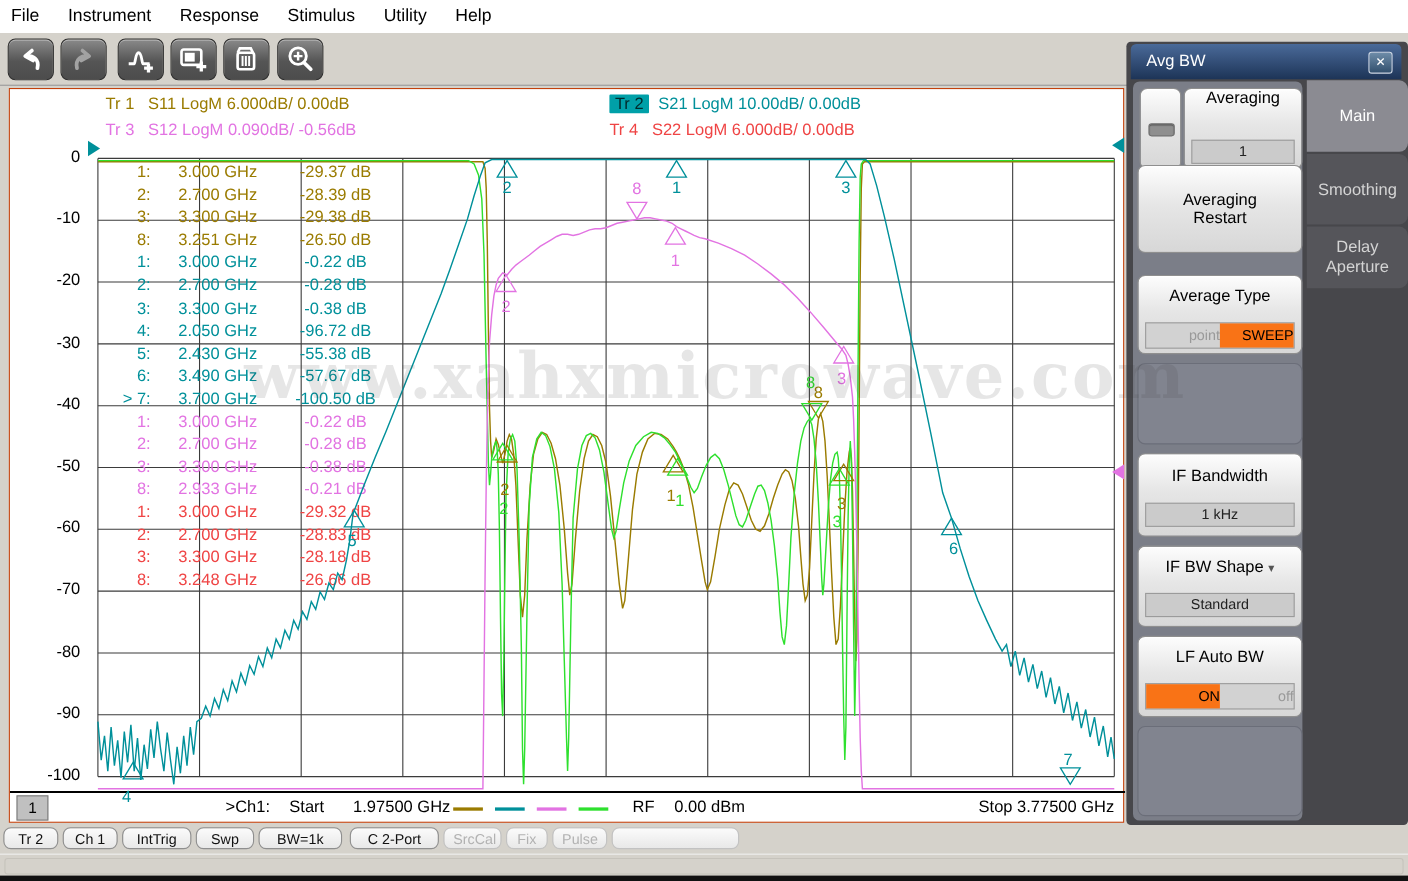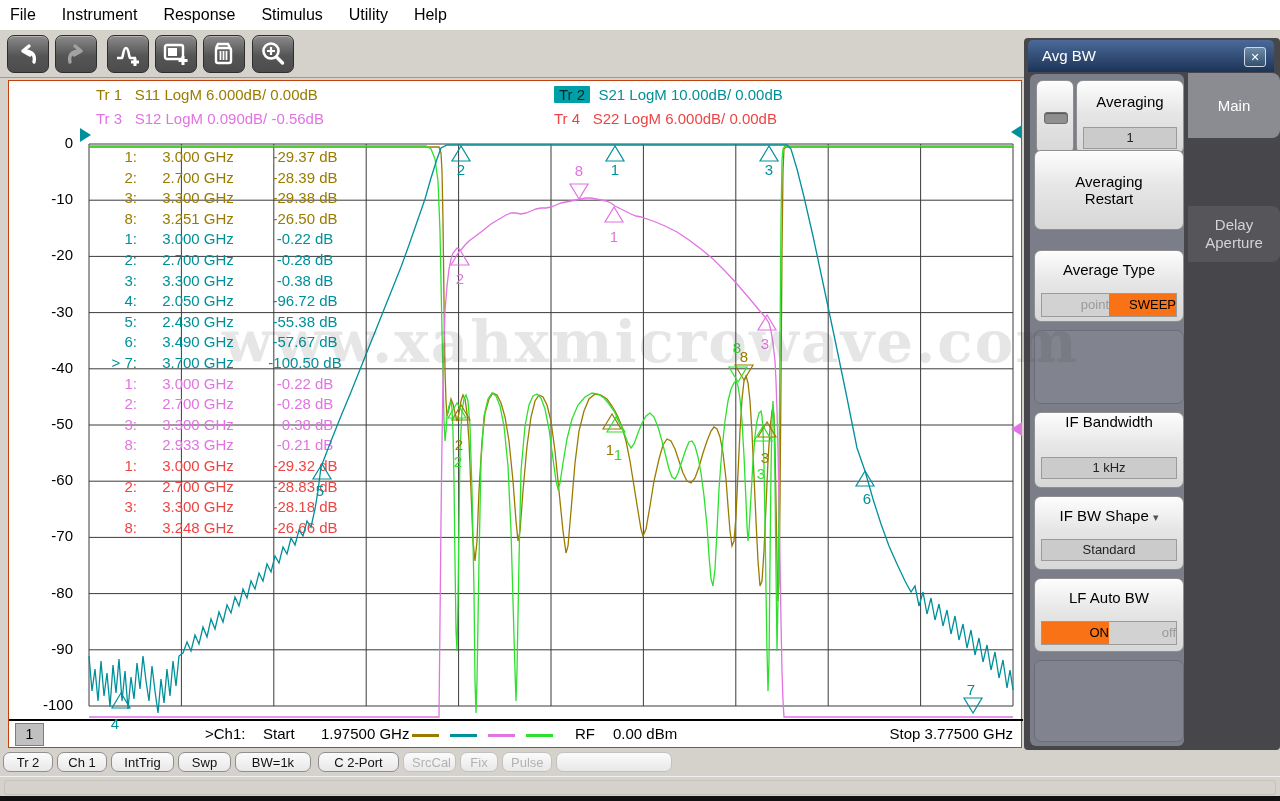--- a/index.html
+++ b/index.html
@@ -307,40 +307,40 @@
   <div id="sb-title">
     <span>Avg BW</span>
     <div id="sb-close">✕</div>
   </div>
   <div id="sb-col"></div>
 
   <div class="sb-btn" style="left:12px;top:42px;width:36px;height:72px">
     <div class="pill"></div>
   </div>
   <div class="sb-btn" style="left:52px;top:42px;width:106px;height:72px">
-    <div style="margin-top:12px">Averaging</div>
+    <div style="">Averaging</div>
     <div class="inset" style="top:46px">1</div>
   </div>
 
   <div class="sb-btn" style="left:10px;top:112px;width:148px;height:78px;display:flex;align-items:center;justify-content:center">
     <div style="width:90px">Averaging Restart</div>
   </div>
 
   <div class="sb-btn" style="left:10px;top:212px;width:148px;height:70px">
     <div style="margin-top:10px">Average Type</div>
     <div class="seg" style="top:42px">
       <div>point</div>
       <div class="on">SWEEP</div>
     </div>
   </div>
 
   <div class="sb-dis" style="left:10px;top:292px;width:148px;height:72px"></div>
 
   <div class="sb-btn" style="left:10px;top:374px;width:148px;height:74px">
-    <div style="margin-top:0">IF Bandwidth</div>
+    <div style="margin-top:11px">IF Bandwidth</div>
     <div class="inset" style="top:44px">1 kHz</div>
   </div>
 
   <div class="sb-btn" style="left:10px;top:458px;width:148px;height:72px">
     <div style="margin-top:10px">
       <span>IF BW Shape</span>
       <span style="color:#555;font-size:11px">▾</span>
     </div>
     <div class="inset" style="top:42px">Standard</div>
   </div>
@@ -349,20 +349,21 @@
     <div style="margin-top:10px">LF Auto BW</div>
     <div class="seg" style="top:42px">
       <div class="on">ON</div>
       <div>off</div>
     </div>
   </div>
 
   <div class="sb-dis" style="left:10px;top:622px;width:148px;height:80px"></div>
 
   <div class="tab tab-active" style="top:35px;height:65px">Main</div>
+  <div class="tab tab-idle" style="top:102px;height:64px">Smoothing</div>
   <div class="tab tab-idle" style="top:168px;height:56px;line-height:18px;padding:0 6px;box-sizing:border-box">Delay Aperture</div>
 </div>
 
 <div class="abs" id="statusbar">
   <div class="sbtn" style="left:3px;width:50px">Tr 2</div>
   <div class="sbtn" style="left:57px;width:50px">Ch 1</div>
   <div class="sbtn" style="left:111px;width:63px">IntTrig</div>
   <div class="sbtn" style="left:178px;width:53px">Swp</div>
   <div class="sbtn" style="left:235px;width:76px">BW=1k</div>
   <div class="sbtn" style="left:318px;width:81px">C  2-Port</div>

